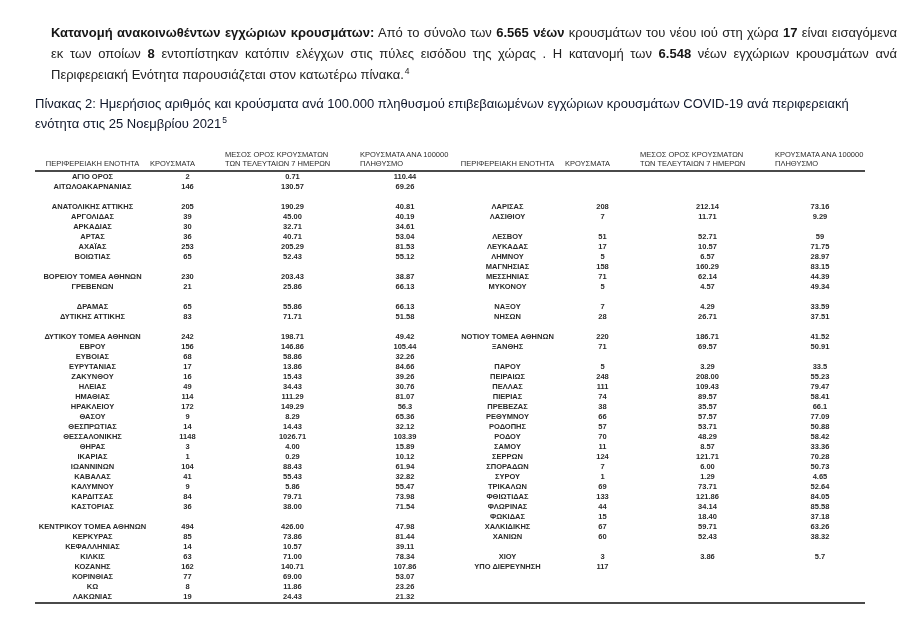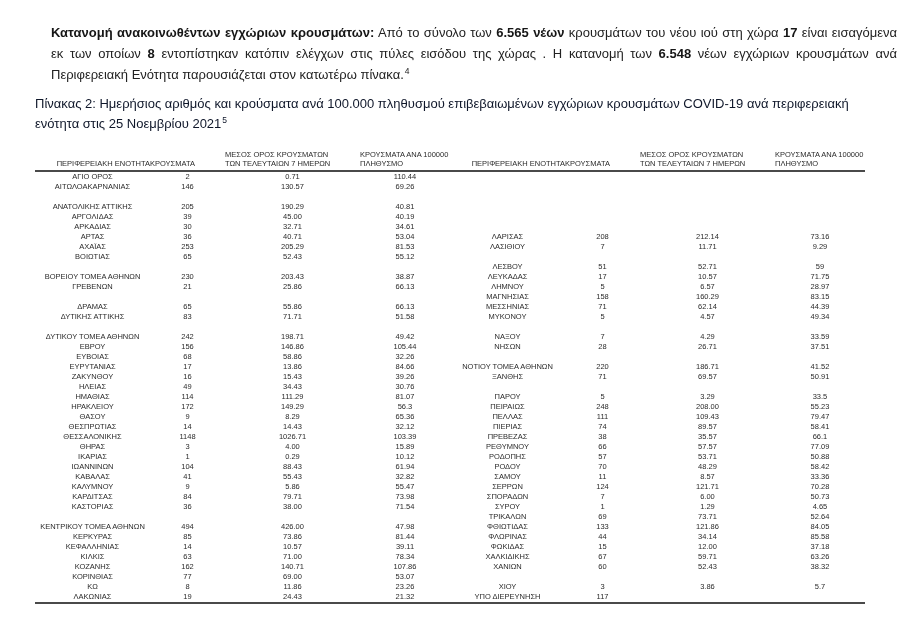--- a/index.html
+++ b/index.html
@@ -32,26 +32,26 @@
   .thead {
     display: flex;
     border-bottom: 2px solid #4a4a4a;
     padding-bottom: 2px;
     align-items: flex-end;
   }
   .th {
     display: flex; flex-direction: column; justify-content: flex-end;
     text-align: left; line-height: 9px; white-space: nowrap;
   }
-  .th.region { text-align: right; }
+  .th.region { text-align: center; }
   .w-name  { width: 115px; }
   .w-cases { width: 75px;  }
   .w-avg   { width: 135px; }
   .w-per   { width: 90px;  }
-  .tbody { display: flex; align-items: flex-end; }
+  .tbody { display: flex; align-items: center; font-weight: bold; }
   .half { width: 415px; }
   .trow { display: flex; height: 10px; line-height: 10px; }
   .c { text-align: center; white-space: nowrap; overflow: visible; }
 </style>
 </head>
 <body>
 
 <p class="intro"><b>Κατανομή ανακοινωθέντων εγχώριων κρουσμάτων:</b><span> Από το σύνολο των </span><b>6.565 νέων</b><span> κρουσμάτων του νέου ιού στη χώρα </span><b>17</b><span> είναι εισαγόμενα εκ των οποίων </span><b>8</b><span> εντοπίστηκαν κατόπιν ελέγχων στις πύλες εισόδου της χώρας . Η κατανομή των </span><b>6.548</b><span> νέων εγχώριων κρουσμάτων ανά Περιφερειακή Ενότητα παρουσιάζεται στον κατωτέρω πίνακα.</span><sup>4</sup></p>
 
 <p class="caption"><span>Πίνακας 2: Ημερήσιος αριθμός και κρούσματα ανά 100.000 πληθυσμού επιβεβαιωμένων εγχώριων κρουσμάτων COVID-19 ανά περιφερειακή ενότητα στις 25 Νοεμβρίου 2021</span><sup>5</sup></p>
@@ -598,21 +598,21 @@
         <div class="trow">
           <span class="c w-name">ΦΛΩΡΙΝΑΣ</span>
           <span class="c w-cases">44</span>
           <span class="c w-avg">34.14</span>
           <span class="c w-per">85.58</span>
         </div>
 
         <div class="trow">
           <span class="c w-name">ΦΩΚΙΔΑΣ</span>
           <span class="c w-cases">15</span>
-          <span class="c w-avg">12.00</span>
+          <span class="c w-avg">18.40</span>
           <span class="c w-per">37.18</span>
         </div>
 
         <div class="trow">
           <span class="c w-name">ΧΑΛΚΙΔΙΚΗΣ</span>
           <span class="c w-cases">67</span>
           <span class="c w-avg">59.71</span>
           <span class="c w-per">63.26</span>
         </div>
 

